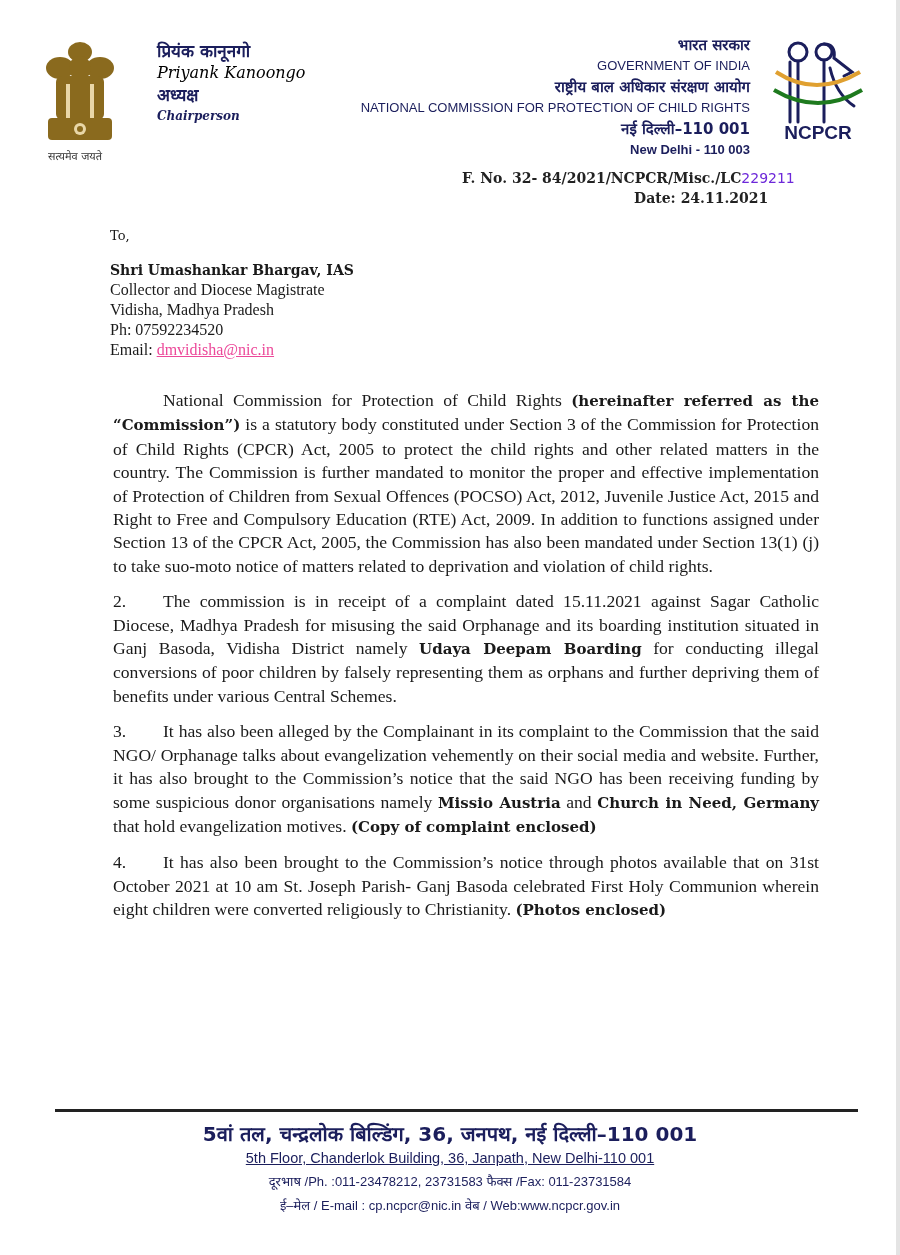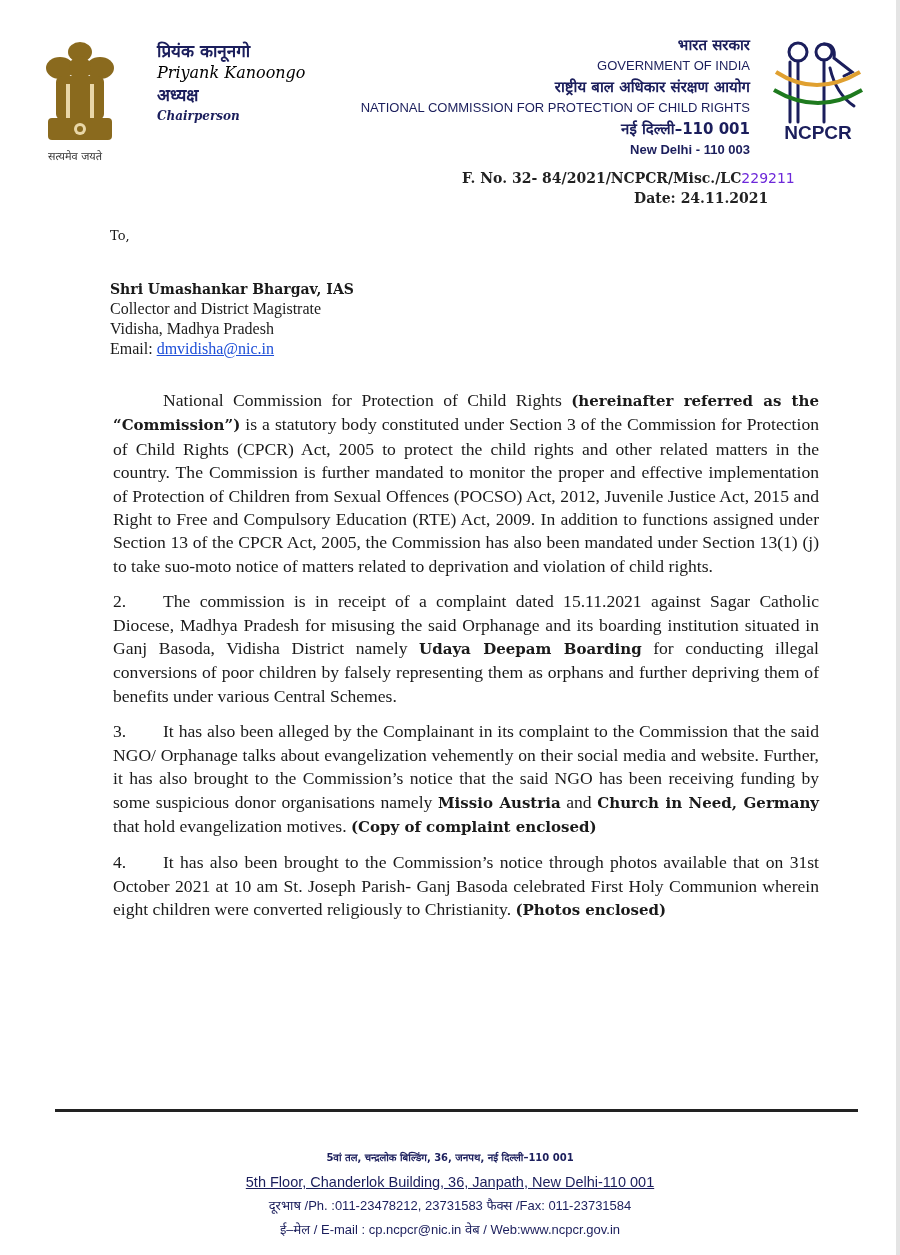--- a/index.html
+++ b/index.html
@@ -20,32 +20,32 @@
   .gov { position: absolute; left: 330px; top: 34px; width: 420px; text-align: right; color: #1b1e5c; font-family: "Liberation Sans", sans-serif; }
   .gov .hi { font-family: "DejaVu Sans", sans-serif; font-weight: bold; font-size: 15px; line-height: 22px; }
   .gov .en { font-size: 13px; line-height: 20px; }
   .gov .en-b { font-size: 13px; line-height: 20px; font-weight: bold; }
   .ref { position: absolute; left: 462px; top: 168px; font-family: "DejaVu Serif", serif; font-weight: bold; font-size: 14px; color: #222; line-height: 20px; }
   .ref .date { padding-left: 172px; }
   .hand { font-family: "DejaVu Sans", sans-serif; color: #6d28d9; font-size: 14px; font-weight: normal; }
   .logo { position: absolute; left: 768px; top: 38px; width: 100px; height: 110px; }
   .logo-text { position: absolute; left: 768px; top: 122px; width: 100px; text-align: center; font-family: "Liberation Sans", sans-serif; font-weight: bold; font-size: 19px; color: #1b1e5c; }
   .to { position: absolute; left: 110px; top: 226px; font-size: 13px; line-height: 20px; }
-  .addr { position: absolute; left: 110px; top: 279px; font-family: "Liberation Serif", serif; font-size: 16px; line-height: 20px; }
+  .addr { position: absolute; left: 110px; top: 260px; font-family: "Liberation Serif", serif; font-size: 16px; line-height: 20px; }
   .addr .name { font-family: "DejaVu Serif", serif; font-weight: bold; font-size: 14px; }
-  .addr a { color: #1d4ed8; text-decoration: underline; }
+  .addr a { color: #ec4899; text-decoration: underline; }
   .body { position: absolute; left: 113px; top: 378px; width: 706px; font-family: "Liberation Serif", serif; font-size: 17.6px; line-height: 23.4px; text-align: justify; color: #1a1a1a; }
   .body p { margin: 11px 0 12px 0; }
   .body p.first { text-indent: 50px; }
   .body b { font-family: "DejaVu Serif", serif; font-size: 15px; }
   .num { display: inline-block; width: 50px; }
   .rule { position: absolute; left: 55px; top: 1109px; width: 803px; height: 3px; background: #222; }
   .footer { position: absolute; left: 0; top: 1122px; width: 900px; text-align: center; color: #1b1e5c; font-family: "Liberation Sans", sans-serif; }
   .footer div { line-height: 24px; }
-  .footer .hi { font-family: "DejaVu Sans", sans-serif; font-weight: bold; font-size: 10px; margin-top: 24px; }
+  .footer .hi { font-family: "DejaVu Sans", sans-serif; font-weight: bold; font-size: 20px; }
   .footer .en { font-size: 14.5px; text-decoration: underline; }
   .footer .mix { font-size: 13px; }
 </style>
 </head>
 <body>
 
 <div class="page">
 
   <div class="emblem">
     <svg width="80" height="110" viewBox="0 0 80 110">
@@ -102,22 +102,23 @@
 
   <div class="ref">
     <div><span>F. No. 32- 84/2021/NCPCR/Misc./LC</span><span class="hand">229211</span></div>
     <div class="date">Date: 24.11.2021</div>
   </div>
 
   <div class="to">To,</div>
 
   <div class="addr">
     <div class="name">Shri Umashankar Bhargav, IAS</div>
-    <div>Collector and District Magistrate</div>
+    <div>Collector and Diocese Magistrate</div>
     <div>Vidisha, Madhya Pradesh</div>
+    <div>Ph: 07592234520</div>
     <div><span>Email: </span><a>dmvidisha@nic.in</a></div>
   </div>
 
   <div class="body">
     <p class="first"><span>National Commission for Protection of Child Rights </span><b>(hereinafter referred as the “Commission”)</b><span> is a statutory body constituted under Section 3 of the Commission for Protection of Child Rights (CPCR) Act, 2005 to protect the child rights and other related matters in the country. The Commission is further mandated to monitor the proper and effective implementation of Protection of Children from Sexual Offences (POCSO) Act, 2012, Juvenile Justice Act, 2015 and Right to Free and Compulsory Education (RTE) Act, 2009. In addition to functions assigned under Section 13 of the CPCR Act, 2005, the Commission has also been mandated under Section 13(1) (j) to take suo-moto notice of matters related to deprivation and violation of child rights.</span></p>
     <p><span class="num">2.</span><span>The commission is in receipt of a complaint dated 15.11.2021 against Sagar Catholic Diocese, Madhya Pradesh for misusing the said Orphanage and its boarding institution situated in Ganj Basoda, Vidisha District namely </span><b>Udaya Deepam Boarding</b><span> for conducting illegal conversions of poor children by falsely representing them as orphans and further depriving them of benefits under various Central Schemes.</span></p>
     <p><span class="num">3.</span><span>It has also been alleged by the Complainant in its complaint to the Commission that the said NGO/ Orphanage talks about evangelization vehemently on their social media and website. Further, it has also brought to the Commission’s notice that the said NGO has been receiving funding by some suspicious donor organisations namely </span><b>Missio Austria</b><span> and </span><b>Church in Need, Germany</b><span> that hold evangelization motives. </span><b>(Copy of complaint enclosed)</b></p>
     <p><span class="num">4.</span><span>It has also been brought to the Commission’s notice through photos available that on 31st October 2021 at 10 am St. Joseph Parish- Ganj Basoda celebrated First Holy Communion wherein eight children were converted religiously to Christianity. </span><b>(Photos enclosed)</b></p>
   </div>
 

